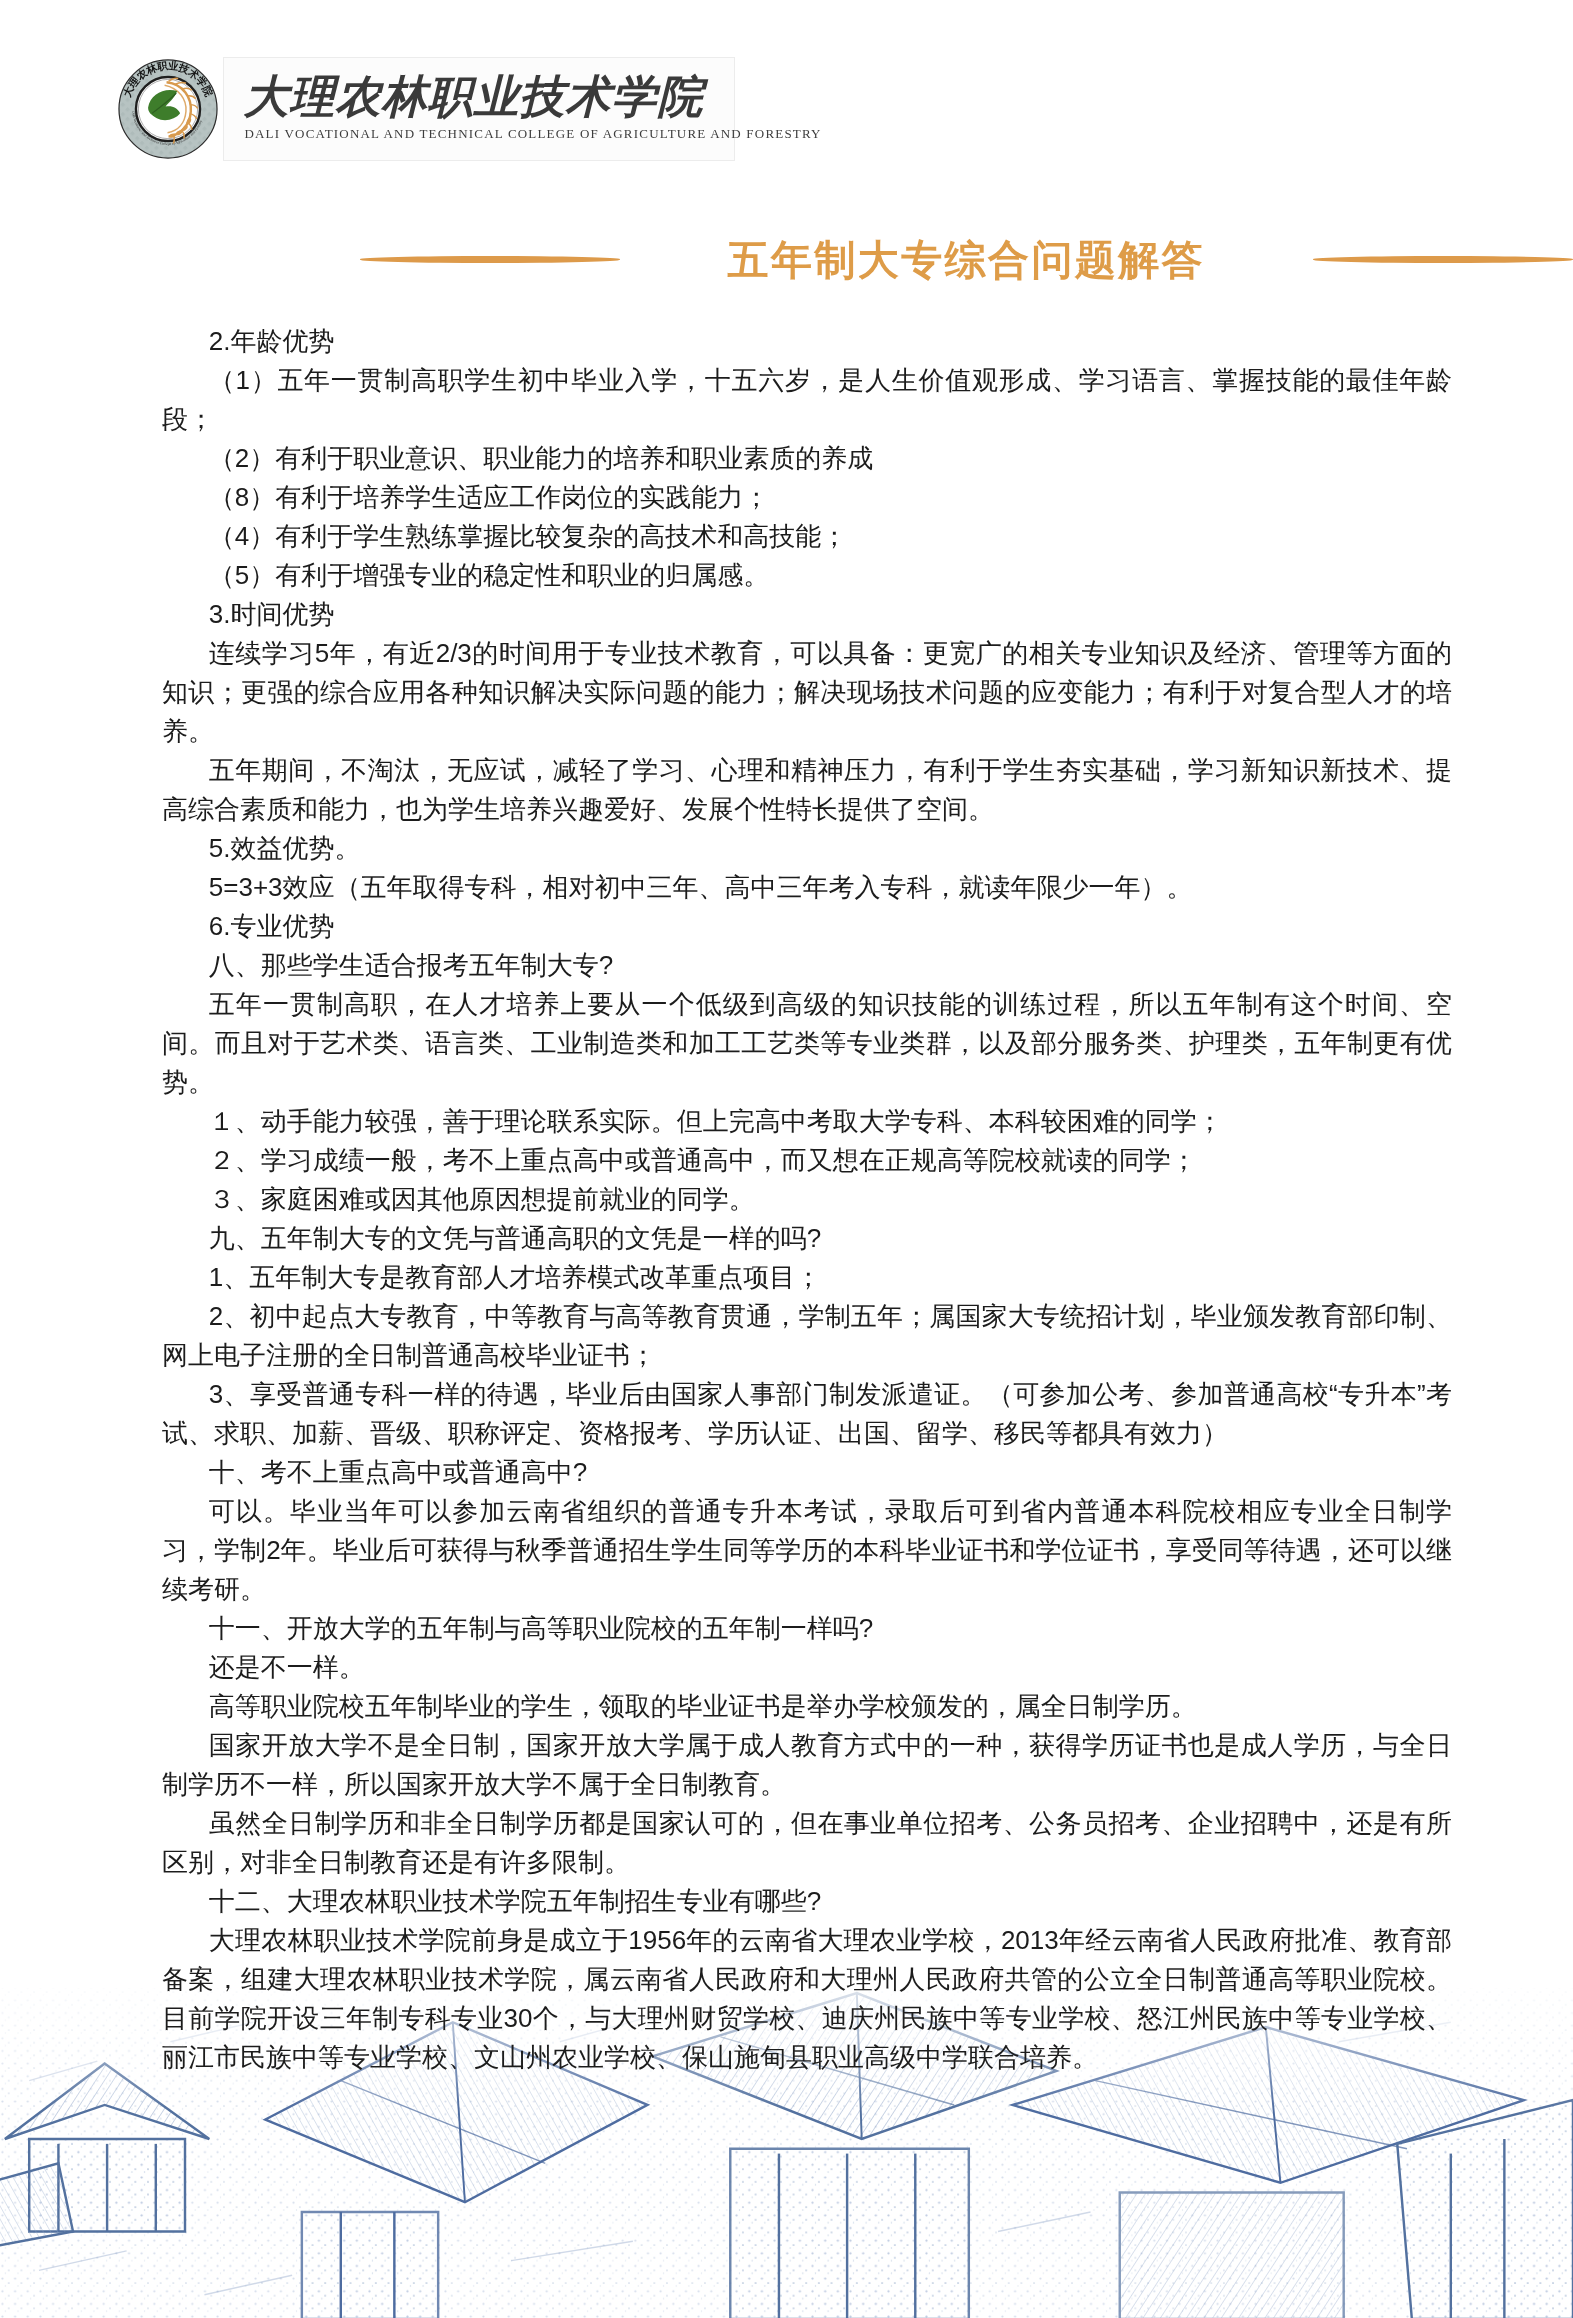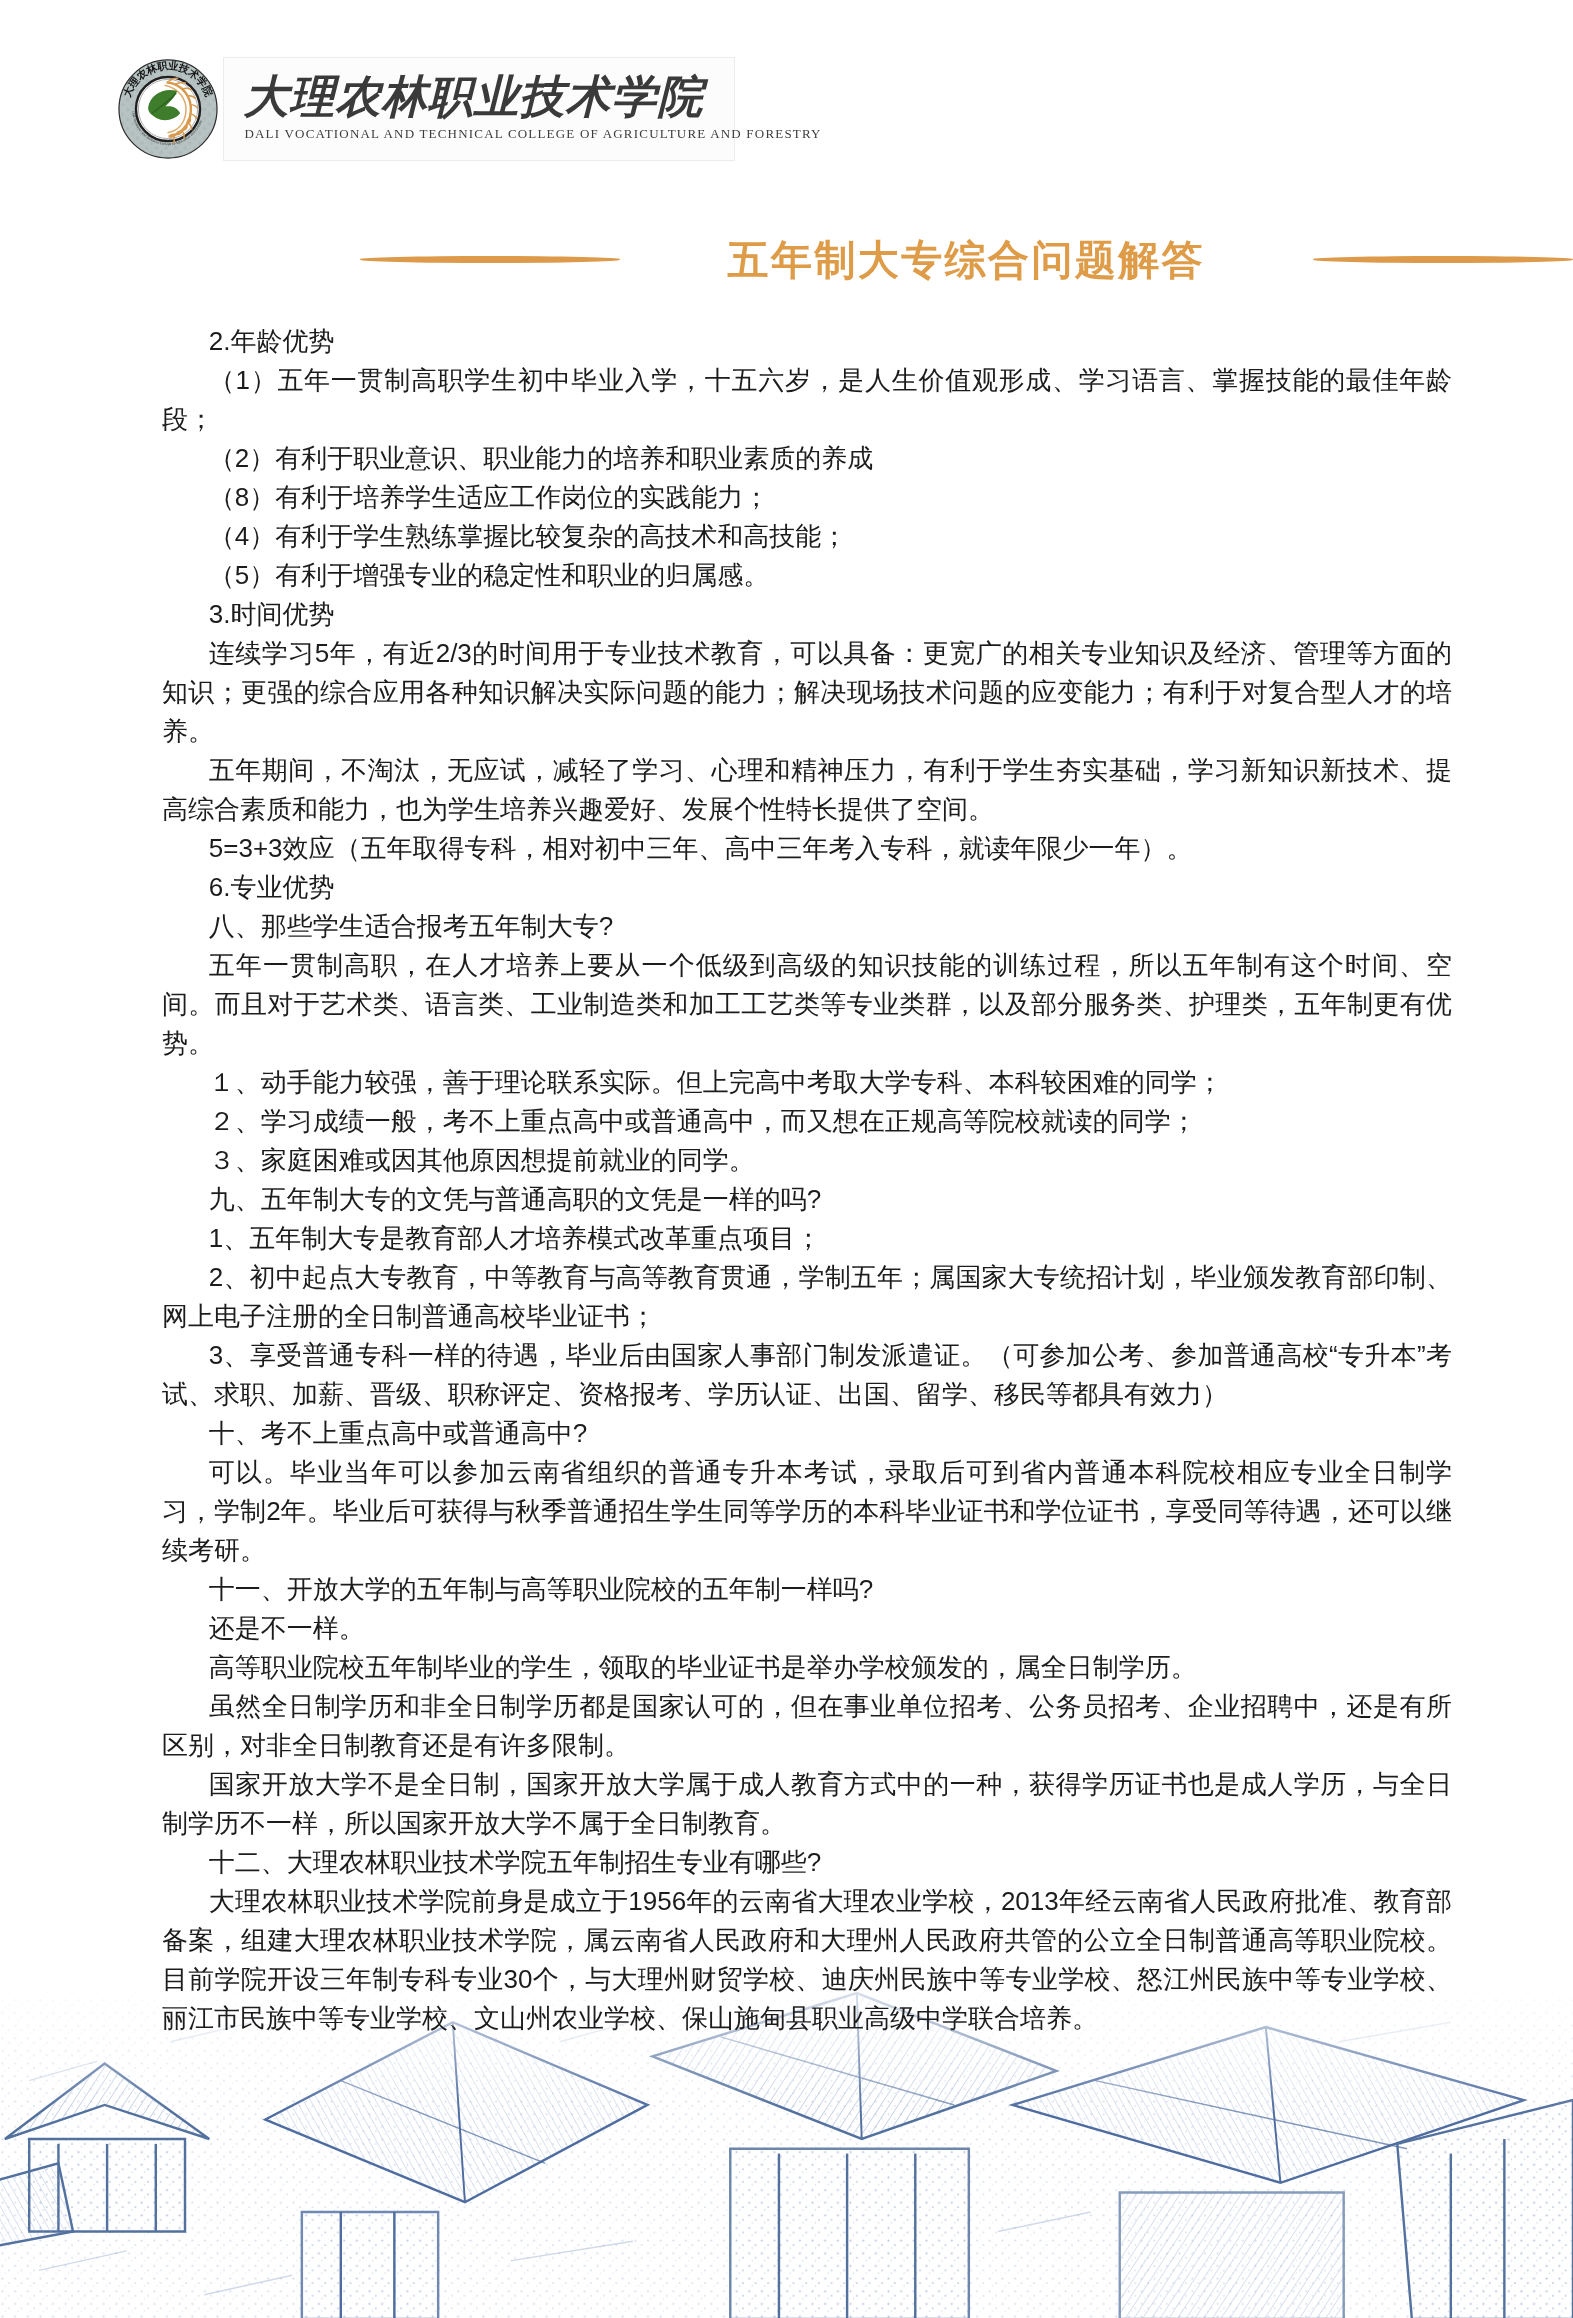--- a/index.html
+++ b/index.html
@@ -196,36 +196,37 @@
   <main class="content">
       <p>2.年龄优势</p>
       <p>（1）五年一贯制高职学生初中毕业入学，十五六岁，是人生价值观形成、学习语言、掌握技能的最佳年龄段；</p>
       <p>（2）有利于职业意识、职业能力的培养和职业素质的养成</p>
       <p>（8）有利于培养学生适应工作岗位的实践能力；</p>
       <p>（4）有利于学生熟练掌握比较复杂的高技术和高技能；</p>
       <p>（5）有利于增强专业的稳定性和职业的归属感。</p>
       <p>3.时间优势</p>
       <p>连续学习5年，有近2/3的时间用于专业技术教育，可以具备：更宽广的相关专业知识及经济、管理等方面的知识；更强的综合应用各种知识解决实际问题的能力；解决现场技术问题的应变能力；有利于对复合型人才的培养。</p>
       <p>五年期间，不淘汰，无应试，减轻了学习、心理和精神压力，有利于学生夯实基础，学习新知识新技术、提高综合素质和能力，也为学生培养兴趣爱好、发展个性特长提供了空间。</p>
+      <p>5.效益优势。</p>
       <p>5=3+3效应（五年取得专科，相对初中三年、高中三年考入专科，就读年限少一年）。</p>
       <p>6.专业优势</p>
       <p>八、那些学生适合报考五年制大专?</p>
       <p>五年一贯制高职，在人才培养上要从一个低级到高级的知识技能的训练过程，所以五年制有这个时间、空间。而且对于艺术类、语言类、工业制造类和加工工艺类等专业类群，以及部分服务类、护理类，五年制更有优势。</p>
       <p>１、动手能力较强，善于理论联系实际。但上完高中考取大学专科、本科较困难的同学；</p>
       <p>２、学习成绩一般，考不上重点高中或普通高中，而又想在正规高等院校就读的同学；</p>
       <p>３、家庭困难或因其他原因想提前就业的同学。</p>
       <p>九、五年制大专的文凭与普通高职的文凭是一样的吗?</p>
       <p>1、五年制大专是教育部人才培养模式改革重点项目；</p>
       <p>2、初中起点大专教育，中等教育与高等教育贯通，学制五年；属国家大专统招计划，毕业颁发教育部印制、网上电子注册的全日制普通高校毕业证书；</p>
       <p>3、享受普通专科一样的待遇，毕业后由国家人事部门制发派遣证。（可参加公考、参加普通高校“专升本”考试、求职、加薪、晋级、职称评定、资格报考、学历认证、出国、留学、移民等都具有效力）</p>
       <p>十、考不上重点高中或普通高中?</p>
       <p>可以。毕业当年可以参加云南省组织的普通专升本考试，录取后可到省内普通本科院校相应专业全日制学习，学制2年。毕业后可获得与秋季普通招生学生同等学历的本科毕业证书和学位证书，享受同等待遇，还可以继续考研。</p>
       <p>十一、开放大学的五年制与高等职业院校的五年制一样吗?</p>
       <p>还是不一样。</p>
       <p>高等职业院校五年制毕业的学生，领取的毕业证书是举办学校颁发的，属全日制学历。</p>
+      <p>国家开放大学不是全日制，国家开放大学属于成人教育方式中的一种，获得学历证书也是成人学历，与全日制学历不一样，所以国家开放大学不属于全日制教育。</p>
       <p>虽然全日制学历和非全日制学历都是国家认可的，但在事业单位招考、公务员招考、企业招聘中，还是有所区别，对非全日制教育还是有许多限制。</p>
-      <p>国家开放大学不是全日制，国家开放大学属于成人教育方式中的一种，获得学历证书也是成人学历，与全日制学历不一样，所以国家开放大学不属于全日制教育。</p>
       <p>十二、大理农林职业技术学院五年制招生专业有哪些?</p>
       <p>大理农林职业技术学院前身是成立于1956年的云南省大理农业学校，2013年经云南省人民政府批准、教育部备案，组建大理农林职业技术学院，属云南省人民政府和大理州人民政府共管的公立全日制普通高等职业院校。目前学院开设三年制专科专业30个，与大理州财贸学校、迪庆州民族中等专业学校、怒江州民族中等专业学校、丽江市民族中等专业学校、文山州农业学校、保山施甸县职业高级中学联合培养。</p>
     </main>
 
 </div>
 
 
 </body></html>

